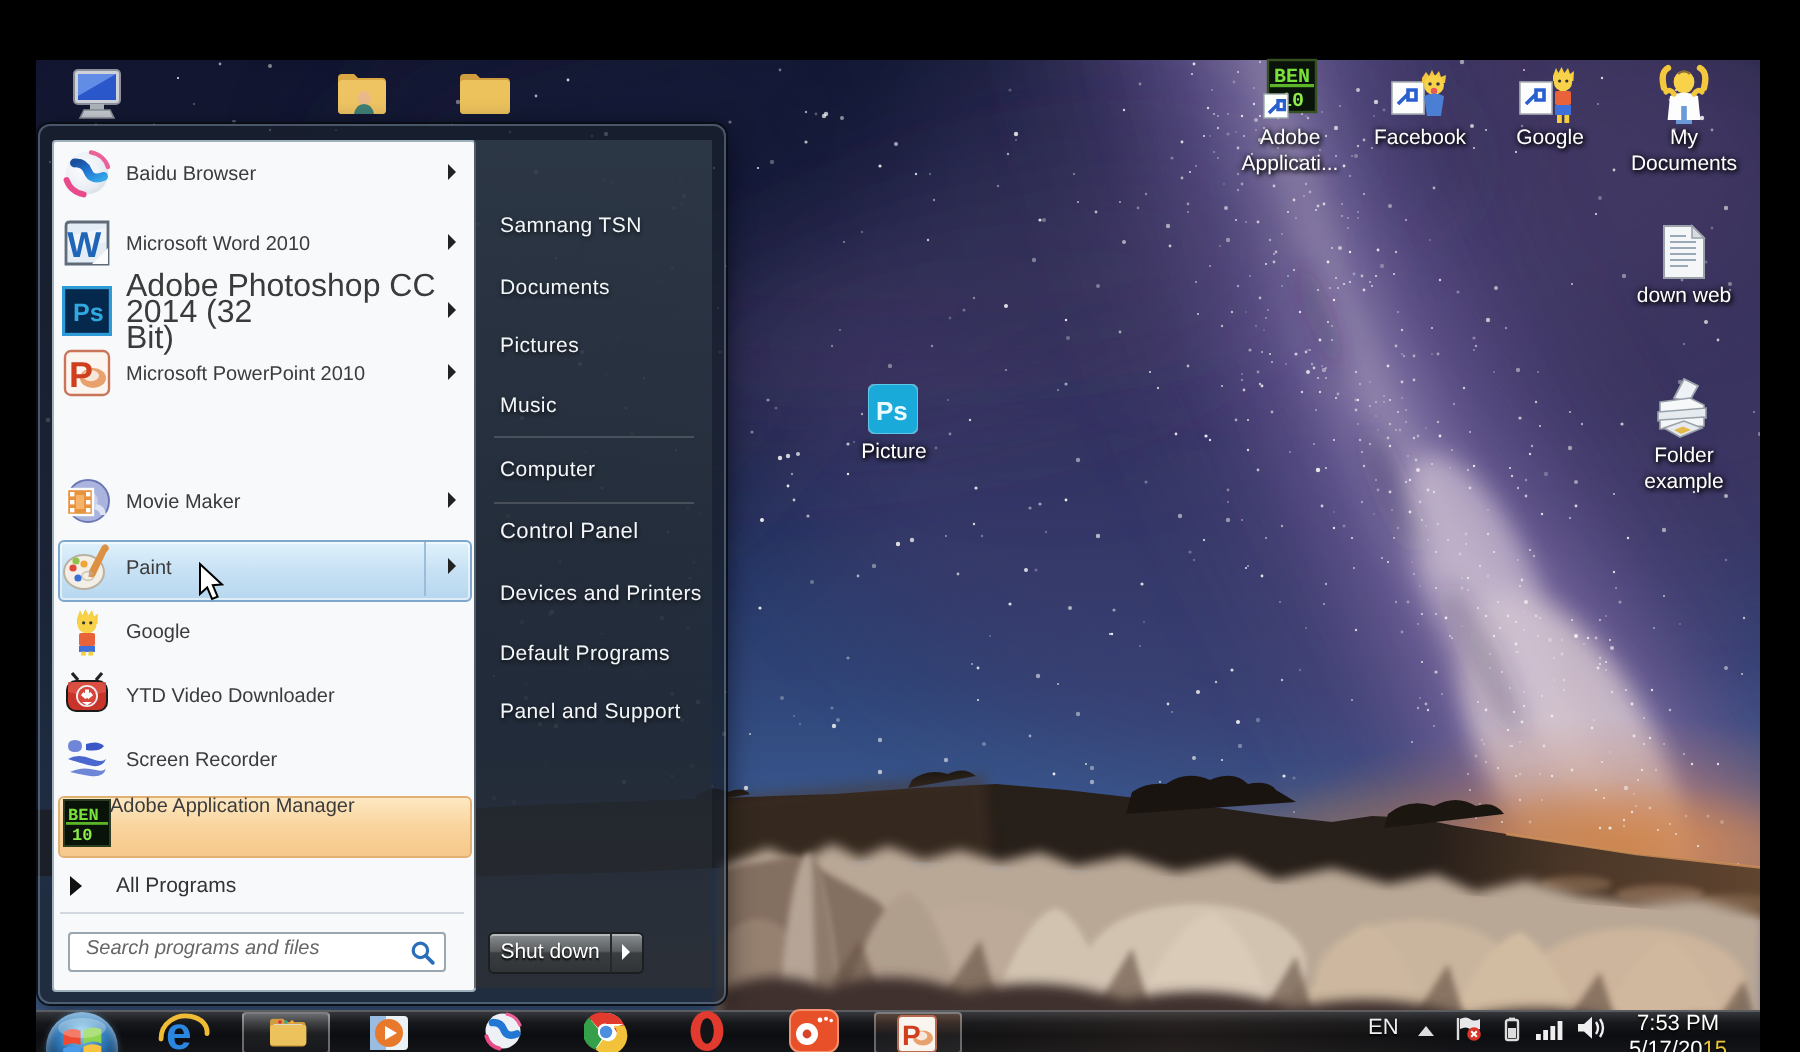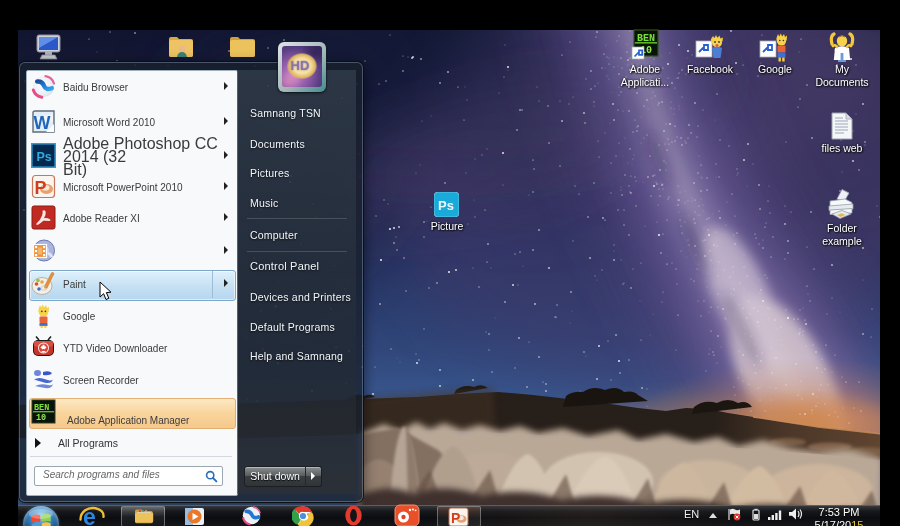--- a/index.html
+++ b/index.html
@@ -1133,21 +1133,21 @@
 <path d="M16,1 L16,7 L22,7 Z" fill="#d9dde3" stroke="#9aa2ac" stroke-width="0.8"></path>
 <g stroke="#9aa8b8" stroke-width="1">
 <line x1="5" y1="6" x2="13" y2="6"></line>
           <line x1="5" y1="9" x2="18" y2="9"></line>
 <line x1="5" y1="12" x2="18" y2="12"></line>
           <line x1="5" y1="15" x2="18" y2="15"></line>
 <line x1="5" y1="18" x2="18" y2="18"></line>
           <line x1="5" y1="21" x2="14" y2="21"></line>
 </g>
 </svg></div>
-<div class="lbl" style="left:812px;top:142px;width:60px;">files web</div>
+<div class="lbl" style="left:812px;top:142px;width:60px;">down web</div>
 
 <div class="abs" style="left:826px;top:188px;">
 <svg width="30" height="32" viewBox="0 0 30 32">
 <path d="M11,11 L16,1.5 L23,5 L18.5,13 Z" fill="#eef2f6" stroke="#9aa2ac" stroke-width="0.9"></path>
 <path d="M4,13 L19,11 L26,14.5 L26,18 L4,18.5 Z" fill="#f6f8fa" stroke="#98a0aa" stroke-width="0.8"></path>
 <path d="M3,18 L27,16 L27,21 L3,22.5 Z" fill="#e6ebf0" stroke="#98a0aa" stroke-width="0.8"></path>
 <path d="M4,22 L26,20.5 L26,25 L4,26.5 Z" fill="#f4f6f8" stroke="#98a0aa" stroke-width="0.8"></path>
 <path d="M6,26 l8,4.5 l11,-4.5 l-9,-3.5 Z" fill="#e6eaef" stroke="#98a0aa" stroke-width="0.8"></path>
 <path d="M11,27 l3.5,2 l5,-2 l-4,-1.8 Z" fill="#e2b84d"></path>
 </svg></div>
@@ -1220,48 +1220,40 @@
 <rect x="1.5" y="1.5" width="22" height="22" rx="3" fill="#fbf4ef" stroke="#c9755a" stroke-width="1.2"></rect>
 <ellipse cx="15.5" cy="15" rx="6.5" ry="5" fill="#e8a06c"></ellipse>
 <ellipse cx="14.5" cy="13.8" rx="4" ry="2.8" fill="#f6e7da"></ellipse>
 <text x="3.5" y="19.5" font-size="18" font-weight="bold" fill="#cf3f1e" font-family="Liberation Sans,sans-serif">P</text>
 </svg></div>
 <div class="abs" style="left:36px;top:0;width:162px;height:30px;display:flex;align-items:center;">
         <span style="font-size:10px;color:#3b3b3b;line-height:13px;">Microsoft PowerPoint 2010</span>
       </div>
 <div class="abs" style="right:7px;top:50%;margin-top:-5px;width:0;height:0;border-left:4.5px solid #222;border-top:4px solid transparent;border-bottom:4px solid transparent;"></div>
     </div>
-    <div class="abs" style="left:27px;top:203px;width:208px;height:30px;">
-<div class="abs" style="left:4px;top:2px;width:25px;height:25px;"><svg width="25" height="25" viewBox="0 0 25 25">
-<rect x="1" y="1" width="23" height="23" rx="2" fill="#c02a23"></rect>
-<rect x="1" y="1" width="23" height="23" rx="2" fill="none" stroke="#8f1a16" stroke-width="1"></rect>
-<path d="M5.5,18.6 q3.8,-3.4 5.6,-8.2 q0.9,-3 0.4,-4.6 q2.6,-1.4 3.2,1 q0.5,2.6 -1.8,6.4 q2.8,-0.6 5.6,0.8 q2.4,1.4 -0.6,2 q-2.8,-0.6 -5.6,-0.2 q-2.8,2.8 -5.4,4 q-2.2,0.6 -1.4,-1.2 Z" fill="#f5e9e6"></path>
-</svg></div>
-<div class="abs" style="left:36px;top:0;width:162px;height:30px;display:flex;align-items:center;">
-        <span style="font-size:10px;color:#3b3b3b;line-height:13px;">Adobe Reader XI</span>
-      </div>
-<div class="abs" style="right:7px;top:50%;margin-top:-5px;width:0;height:0;border-left:4.5px solid #222;border-top:4px solid transparent;border-bottom:4px solid transparent;"></div>
-    </div>
     <div class="abs" style="left:27px;top:236px;width:208px;height:30px;">
 <div class="abs" style="left:4px;top:2px;width:25px;height:25px;"><svg width="25" height="25" viewBox="0 0 25 25">
 <circle cx="13" cy="12.5" r="10.5" fill="#aab4dd"></circle>
 <circle cx="13" cy="12.5" r="10.5" fill="none" stroke="#6a77b4" stroke-width="1"></circle>
 <circle cx="13" cy="12.5" r="5" fill="#c9d0ec"></circle>
 <rect x="2.5" y="6.5" width="13" height="13" fill="#e8943f" stroke="#fdfdfd" stroke-width="1.2"></rect>
 <g fill="#fdfdfd">
             <rect x="4" y="8" width="2.2" height="2.2"></rect>
             <rect x="4" y="12" width="2.2" height="2.2"></rect>
             <rect x="4" y="16" width="2.2" height="2.2"></rect>
             <rect x="12" y="8" width="2.2" height="2.2"></rect>
             <rect x="12" y="12" width="2.2" height="2.2"></rect>
             <rect x="12" y="16" width="2.2" height="2.2"></rect>
           </g>
 <rect x="7" y="9.5" width="4" height="7" fill="#f6b46a"></rect>
 <path d="M17,14 a5.5,5.5 0 0 1 5,5.5 l-2.8,0 a3.5,3.5 0 0 0 -2.8,-2.8 Z" fill="#dde2f4"></path>
 </svg></div>
+<div class="abs" style="left:36px;top:0;width:162px;height:30px;display:flex;align-items:center;">
+        <span style="font-size:10px;color:#3b3b3b;line-height:13px;">Movie Maker</span>
+      </div>
 <div class="abs" style="right:7px;top:50%;margin-top:-5px;width:0;height:0;border-left:4.5px solid #222;border-top:4px solid transparent;border-bottom:4px solid transparent;"></div>
     </div>
     <div class="abs" style="left:27px;top:269px;width:208px;height:30px;">
       <div class="abs" style="left:1.5px;top:0.5px;width:205px;height:29px;border:1px solid #7da7cd;border-radius:3px;background:linear-gradient(#dff2fc,#c7e1f4 50%,#b6d7ef);box-shadow:inset 0 0 0 1px rgba(255,255,255,0.55);"></div>
       <div class="abs" style="left:184.5px;top:1.5px;width:1px;height:27px;background:#9dbcd8;"></div>
 <div class="abs" style="left:4px;top:2px;width:25px;height:25px;"><svg width="25" height="25" viewBox="0 0 25 25">
 <ellipse cx="11" cy="15" rx="10" ry="8.5" fill="#f3efe6" stroke="#b9b2a2" stroke-width="1"></ellipse>
 <ellipse cx="13" cy="17" rx="3" ry="2.2" fill="#f3efe6" stroke="#cfc8b8" stroke-width="0.8"></ellipse>
 <circle cx="5.5" cy="13" r="1.8" fill="#e2473a"></circle>
 <circle cx="8" cy="18" r="1.8" fill="#3a6fd8"></circle>
@@ -1317,21 +1309,21 @@
       </div>
 </div>
     <div class="abs" style="left:27px;top:397px;width:208px;height:30px;">
       <div class="abs" style="left:1.5px;top:0.5px;width:205px;height:29px;border:1px solid #e0b075;border-radius:3px;background:linear-gradient(#fde8c2,#f9d49c 50%,#f6c88c);"></div>
 <div class="abs" style="left:4px;top:2px;width:25px;height:25px;"><svg width="25" height="25" viewBox="0 0 25 25">
 <rect x="1" y="1" width="23" height="23" fill="#0a130a" stroke="#2c3d24" stroke-width="1"></rect>
 <text x="3" y="11" font-family="Liberation Mono,monospace" font-size="8.5" fill="#7ae03a" font-weight="bold">BEN</text>
 <text x="5" y="21" font-family="Liberation Mono,monospace" font-size="8.5" fill="#8aed4a" font-weight="bold">10</text>
 <rect x="2" y="12" width="21" height="1.4" fill="#69d42e" opacity="0.85"></rect>
 </svg></div>
-<div class="abs" style="left:40px;top:0;width:162px;height:30px;display:flex;align-items:flex-end;">
+<div class="abs" style="left:28px;top:0;width:162px;height:30px;display:flex;align-items:flex-start;">
         <span style="font-size:10px;color:#3b3b3b;line-height:13px;">Adobe Application Manager</span>
       </div>
 </div>
 
 <div class="abs" style="left:27px;top:433px;width:208px;height:20px;">
  <div class="abs" style="left:8px;top:5px;width:0;height:0;border-left:6px solid #111;border-top:5px solid transparent;border-bottom:5px solid transparent;"></div>
  <div class="abs" style="left:31px;top:4px;font-size:10.5px;color:#333;">All Programs</div>
 </div>
 <div class="abs" style="left:30px;top:456px;width:202px;height:1px;background:#d2d8dd;"></div>
 
@@ -1343,41 +1335,32 @@
       </svg>
 </div>
 <div class="abs" style="left:250px;top:107px;font-size:10.5px;color:#f4f7fa;text-shadow:0 1px 2px rgba(0,0,0,0.7);letter-spacing:0.2px;">Samnang TSN</div>
     <div class="abs" style="left:250px;top:138px;font-size:10.5px;color:#f4f7fa;text-shadow:0 1px 2px rgba(0,0,0,0.7);letter-spacing:0.2px;">Documents</div>
     <div class="abs" style="left:250px;top:167px;font-size:10.5px;color:#f4f7fa;text-shadow:0 1px 2px rgba(0,0,0,0.7);letter-spacing:0.2px;">Pictures</div>
     <div class="abs" style="left:250px;top:197px;font-size:10.5px;color:#f4f7fa;text-shadow:0 1px 2px rgba(0,0,0,0.7);letter-spacing:0.2px;">Music</div>
     <div class="abs" style="left:250px;top:229px;font-size:10.5px;color:#f4f7fa;text-shadow:0 1px 2px rgba(0,0,0,0.7);letter-spacing:0.2px;">Computer</div>
     <div class="abs" style="left:250px;top:260px;font-size:11px;color:#f4f7fa;text-shadow:0 1px 2px rgba(0,0,0,0.7);letter-spacing:0.2px;">Control Panel</div>
     <div class="abs" style="left:250px;top:291px;font-size:10.5px;color:#f4f7fa;text-shadow:0 1px 2px rgba(0,0,0,0.7);letter-spacing:0.2px;">Devices and Printers</div>
     <div class="abs" style="left:250px;top:321px;font-size:10.5px;color:#f4f7fa;text-shadow:0 1px 2px rgba(0,0,0,0.7);letter-spacing:0.2px;">Default Programs</div>
-    <div class="abs" style="left:250px;top:350px;font-size:10.5px;color:#f4f7fa;text-shadow:0 1px 2px rgba(0,0,0,0.7);letter-spacing:0.2px;">Help and Samnang</div>
+    <div class="abs" style="left:250px;top:350px;font-size:10.5px;color:#f4f7fa;text-shadow:0 1px 2px rgba(0,0,0,0.7);letter-spacing:0.2px;">Panel and Support</div>
 
 <div class="abs" style="left:247px;top:218px;width:100px;height:1px;background:rgba(255,255,255,0.16);"></div>
 <div class="abs" style="left:247px;top:251px;width:100px;height:1px;background:rgba(255,255,255,0.16);"></div>
 
 <div class="abs" style="left:244px;top:466px;width:60px;height:19px;border:1px solid #1c1f22;border-radius:3px 0 0 3px;background:linear-gradient(#8a8f92,#5a5e61 45%,#3a3e41 50%,#303437);box-shadow:inset 0 1px 0 rgba(255,255,255,0.4);">
  <div style="font-size:10.5px;color:#fff;text-align:center;line-height:18px;text-shadow:0 1px 1px #000;">Shut down</div>
 </div>
 <div class="abs" style="left:305px;top:466px;width:15px;height:19px;border:1px solid #1c1f22;border-left:1px solid #26292c;border-radius:0 3px 3px 0;background:linear-gradient(#8a8f92,#5a5e61 45%,#3a3e41 50%,#303437);box-shadow:inset 0 1px 0 rgba(255,255,255,0.35);">
  <div class="abs" style="left:4.5px;top:5px;width:0;height:0;border-left:4.5px solid #fff;border-top:4px solid transparent;border-bottom:4px solid transparent;"></div>
 </div>
 
-<div class="abs" style="left:278px;top:42px;width:48px;height:50px;border-radius:6px;
- background:linear-gradient(135deg,#dfe5e8,#9fb3b5 60%,#3f8e8c);box-shadow:0 1px 3px rgba(0,0,0,0.6),0 0 0 1px rgba(30,40,50,0.6);">
- <div class="abs" style="left:4px;top:4px;width:40px;height:41px;border-radius:3px;overflow:hidden;background:radial-gradient(circle at 30% 70%,#d490c4 0%,#9a62b0 30%,#5a3f85 65%,#38285c 100%);">
-  <div class="abs" style="left:18px;top:-6px;width:30px;height:26px;background:radial-gradient(rgba(30,22,64,0.55),rgba(30,22,64,0) 70%);"></div>
-  <div class="abs" style="left:-8px;top:24px;width:28px;height:24px;background:radial-gradient(rgba(240,150,190,0.5),rgba(240,150,190,0) 70%);"></div>
-  <div class="abs" style="left:5px;top:7px;width:30px;height:26px;border-radius:50%;background:radial-gradient(#f6e2a8 40%,#e0b860 62%,rgba(224,184,96,0) 75%);"></div>
-  <div class="abs" style="left:8.5px;top:12px;font-size:13px;font-weight:bold;color:#8a74a8;text-shadow:0 0 2px rgba(120,90,160,0.8);">HD</div>
- </div>
-</div>
 
 <svg class="abs" style="left:99px;top:281px;" width="14" height="21" viewBox="0 0 14 21">
 <path d="M1,1 L1,16 L4.6,12.7 L7,18.5 L9.8,17.3 L7.4,11.6 L12,11.2 Z" fill="#fff" stroke="#000" stroke-width="1"></path>
 </svg>
 
 <div class="abs" style="left:18px;top:505px;width:864px;height:21px;background:linear-gradient(#3a3d42,#17181b 30%,#0c0d10 60%,#141518);box-shadow:inset 0 1px 0 rgba(255,255,255,0.18);">
 
  <div class="abs" style="left:420px;top:0;width:300px;height:21px;background:linear-gradient(90deg,rgba(120,90,70,0),rgba(120,90,70,0.18),rgba(120,90,70,0));"></div>
 </div>
 

